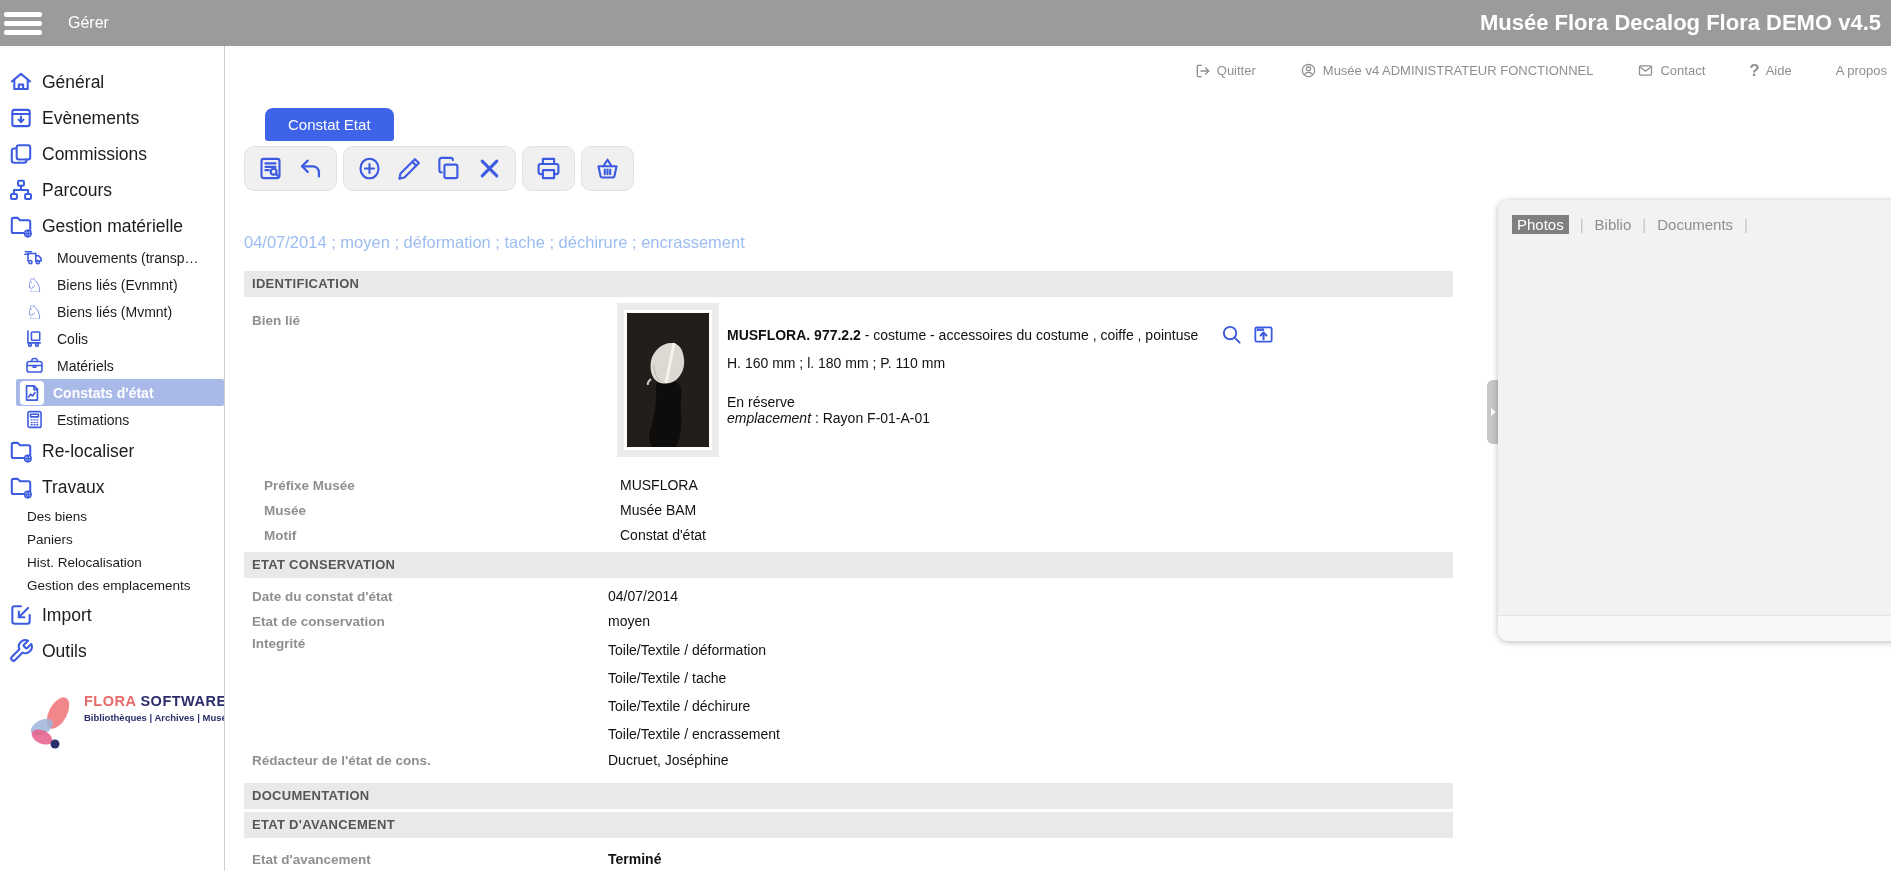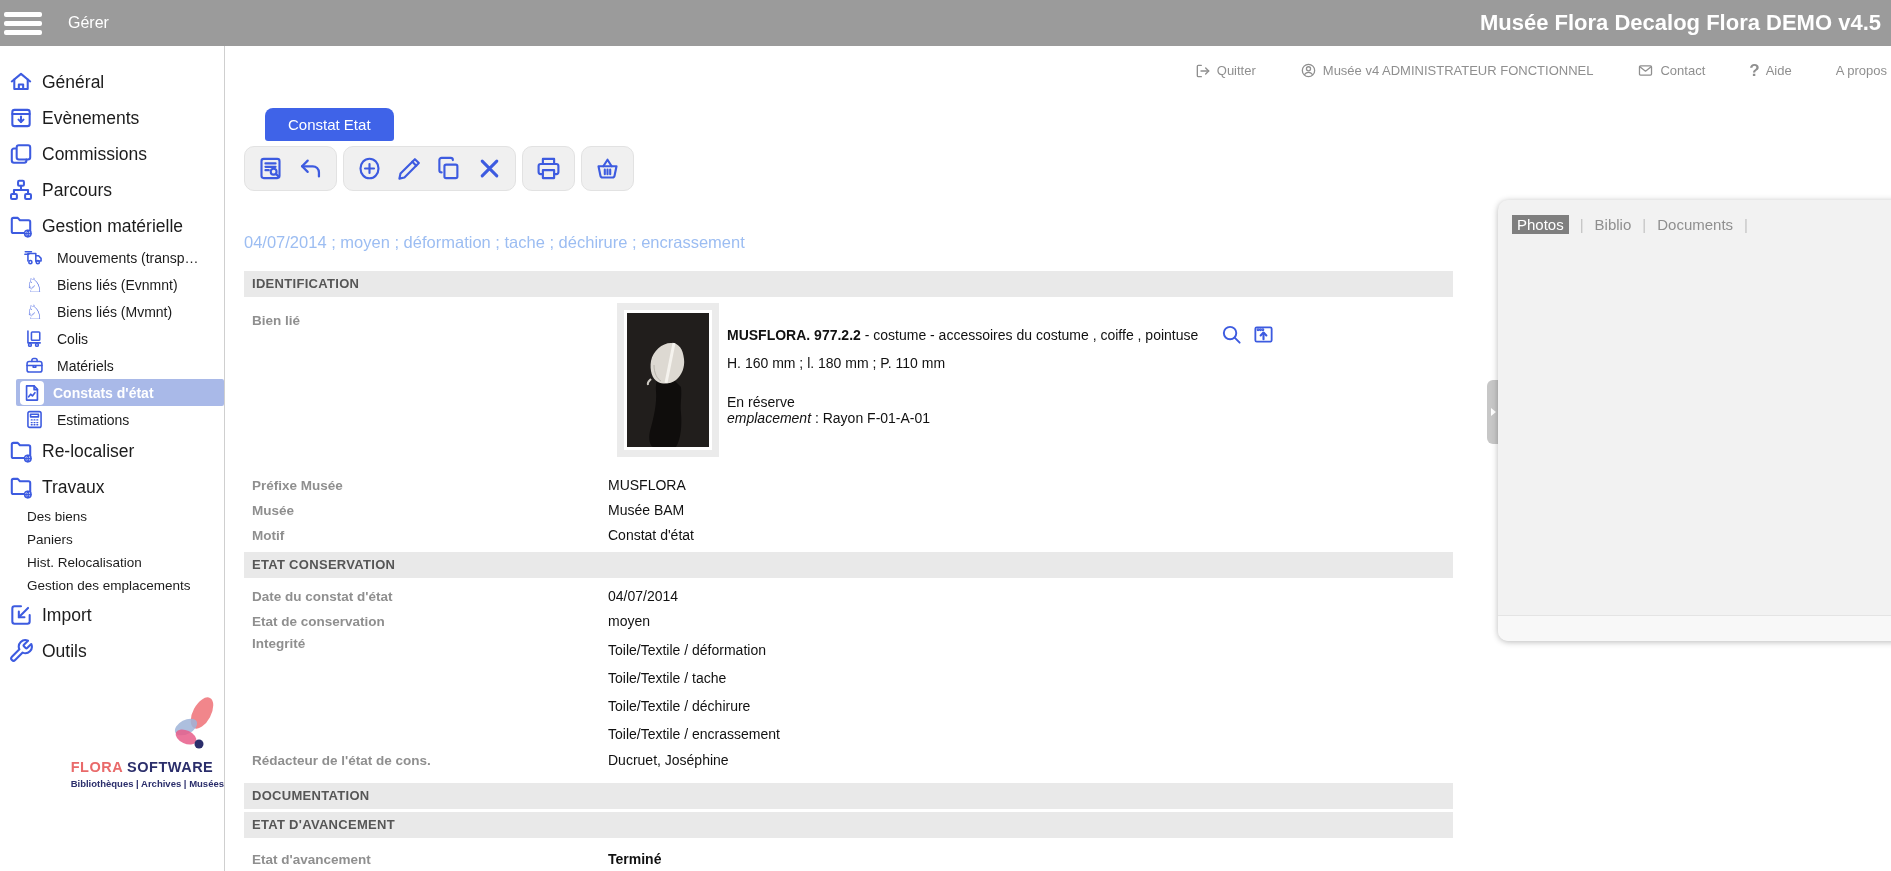--- a/index.html
+++ b/index.html
@@ -26,21 +26,21 @@
   .s-top .lbl { margin-left:8px; white-space:nowrap; }
   .s-sub { height:27px; display:flex; align-items:center; font-size:14px; color:#1c1c1c; cursor:pointer; }
   .s-sub .ic { width:21px; height:21px; margin-left:24px; color:#3d5be0; flex:none; display:flex; align-items:center; justify-content:center; }
   .s-sub .lbl { margin-left:12px; white-space:nowrap; }
   .s-sub.selected { background:#a9b9e8; color:#fff; font-weight:bold; margin-left:16px; border-radius:2px;text-align:right; }
   .s-sub.selected .ic { margin-left:4px; background:#fff; border-radius:4px; padding:2px; width:24px; height:24px; }
   .s-sub.selected .lbl { margin-left:9px; }
   .s-plain { height:23px; display:flex; align-items:center; font-size:13.5px; color:#1c1c1c; padding-left:27px; cursor:pointer; white-space:nowrap; }
   .knight { font-size:20px; line-height:1; color:#3d5be0; }
 
-  .logoblock { margin-top:24px; padding-left:6px; display:flex; align-items:flex-end;flex-direction:column; }
+  .logoblock { margin-top:24px; padding-left:20px; display:flex; align-items:flex-start; }
   .logotext { margin-left:4px; }
   .brand { font-size:14.5px; font-weight:bold; letter-spacing:.5px; white-space:nowrap; }
   .brand .b1 { color:#e96a6a; } .brand .b2 { color:#2b2e6b; }
   .tagline { font-size:9.5px; font-weight:bold; color:#2b2e6b; margin-top:3px; white-space:nowrap; }
 
   
   .main { position:absolute; left:225px; top:95px; right:0; bottom:0; padding-left:19px; background:#fff; }
   .tab { display:inline-block; margin:13px 0 0 21px; background:#3f63e8; color:#fff; font-size:15px; padding:8px 23px; border-radius:8px 8px 3px 3px; cursor:pointer; }
   .toolbar { display:flex; gap:6px; margin-top:5px; }
   .tgroup { display:flex; align-items:center; gap:13px; background:#f0f0f0; border:1px solid #e2e2e2; border-radius:10px; padding:8px 12px; }
@@ -59,21 +59,21 @@
   .itemtext { margin-left:8px; padding-top:20px; font-size:14px; color:#111; }
   .itemline1 { display:flex; align-items:center; }
   .itemref { font-weight:bold; white-space:pre; }
   .itemdesc { white-space:pre; }
   .itemicons { display:flex; gap:9px; margin-left:22px; }
   .itemicons svg { width:23px; height:23px; color:#3d5be0; cursor:pointer; display:block; }
   .itemdims { margin-top:9px; }
   .itemstatus { margin-top:23px; }
   .itememp .emp { font-style:italic; }
 
-  .identrows { margin-top:16px; margin-bottom:4px; }
+  .identrows { margin-top:16px; margin-bottom:4px;margin-left:12px; }
   .ecrows { margin-top:6px; }
   .integrite { display:flex; margin-top:2px; }
   .intcol div { line-height:28px; color:#111; font-size:14px; }
   .docbars { margin-top:10px; }
   .gap2 { height:3px; }
   .avrow { margin-top:9px; }
   .bold { font-weight:bold; }
 
   
   .panel { position:absolute; left:1498px; top:200px; width:412px; height:441px; background:#f2f2f2; border-radius:10px; box-shadow:0 1px 6px rgba(0,0,0,.28); }

